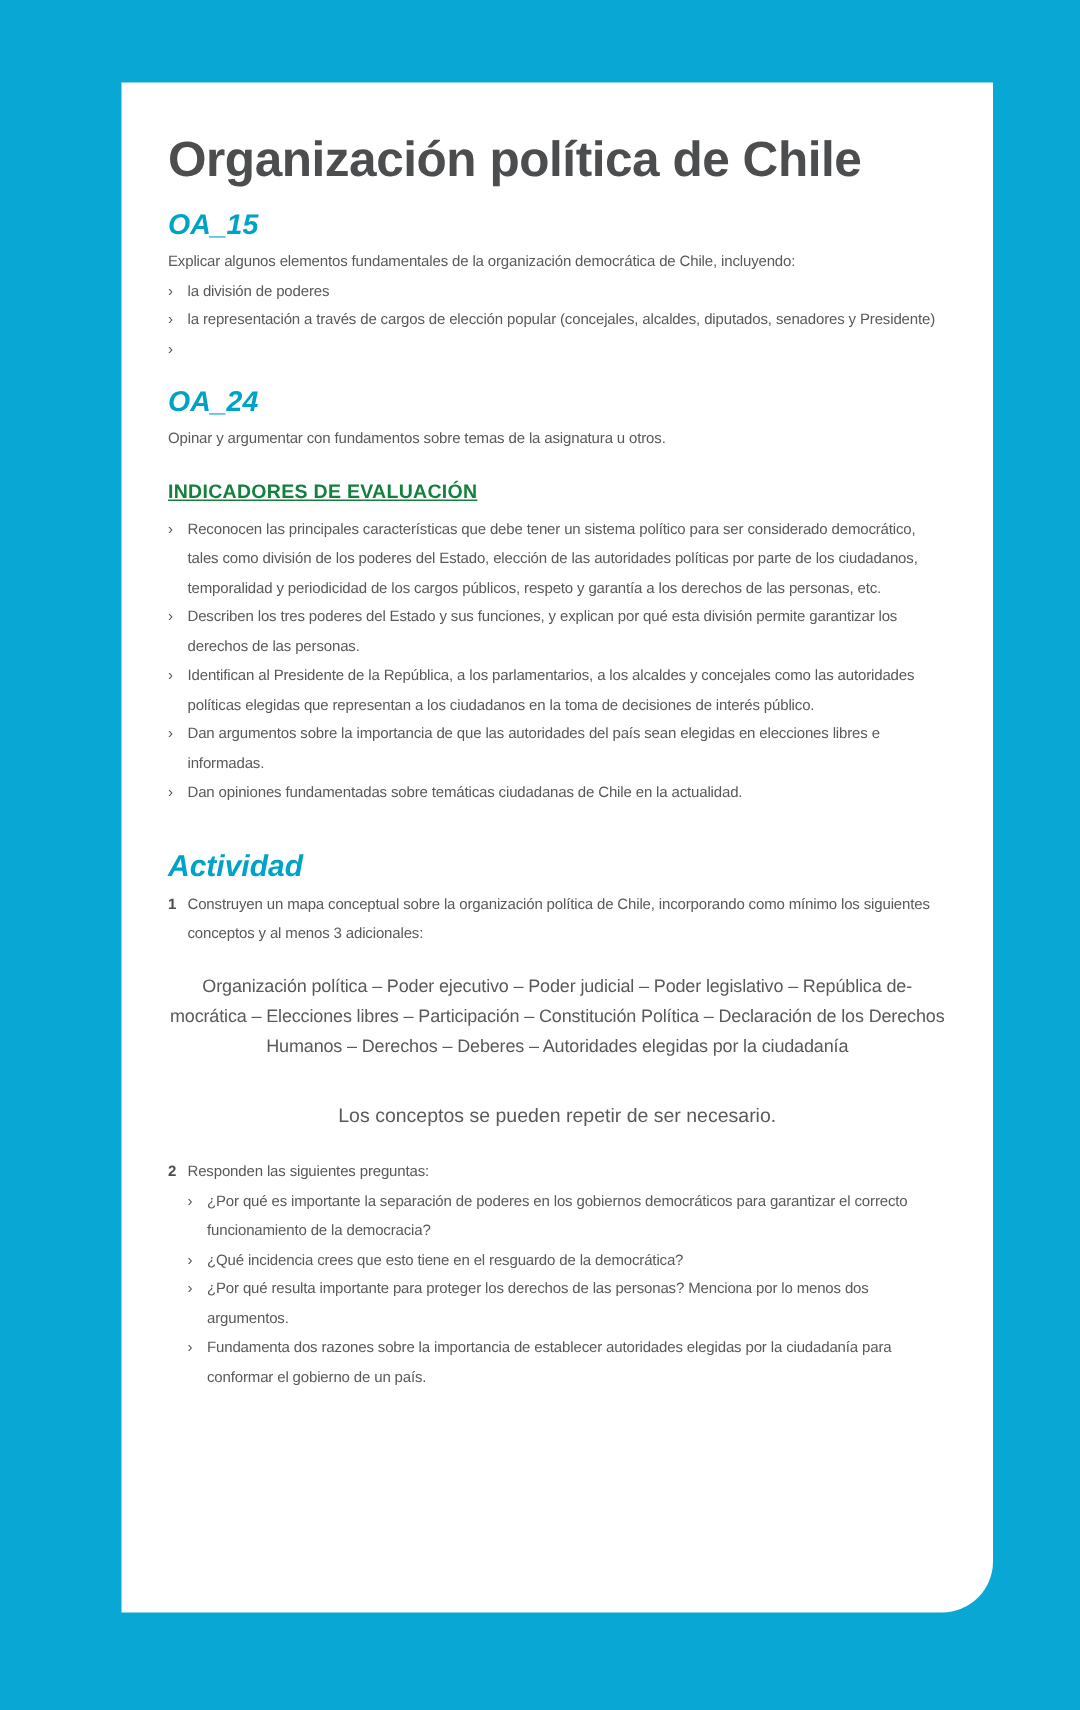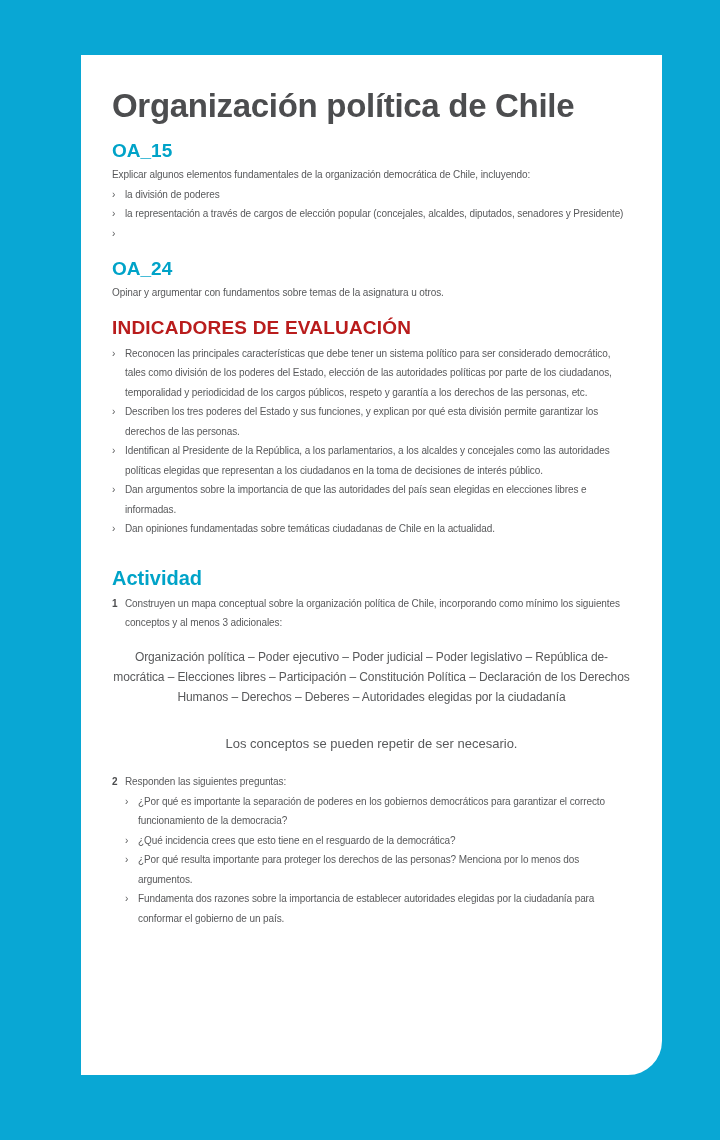--- a/index.html
+++ b/index.html
@@ -28,36 +28,38 @@
     font-weight: 700;
     letter-spacing: -0.3px;
     color: #4c4d4f;
   }
   .h-accent {
     margin: 21px 0 4px 0;
     font-size: 19px;
     line-height: 20px;
     font-weight: 700;
     color: #00a3c8;
+    font-style: italic;
   }
   .h-accent.big { margin-top: 29px; font-size: 20px; margin-bottom: 6px; }
   .body-text, .b, .n-row {
     font-size: 10px;
     line-height: 19.5px;
     letter-spacing: -0.1px;
     color: #58595b;
   }
   p.body-text { margin: 0; }
   .h-ind {
     margin: 17px 0 8px 0;
-    font-size: 19px;
+    font-size: 13px;
     line-height: 16px;
     font-weight: 700;
     letter-spacing: 0.2px;
-    color: #b91c1c;
+    color: #15803d;
+    text-decoration: underline;
   }
   .b { display: flex; }
   .b .m { flex: none; width: 13px; }
   .n-row { display: flex; margin-top: 0; }
   .n-row .num { flex: none; width: 13px; font-weight: 700; color: #4c4d4f; }
   .n-row .n-body { flex: 1; }
   .n-row.second { margin-top: 19px; }
   .concepts {
     margin: 14px 0 0 0;
     text-align: center;

